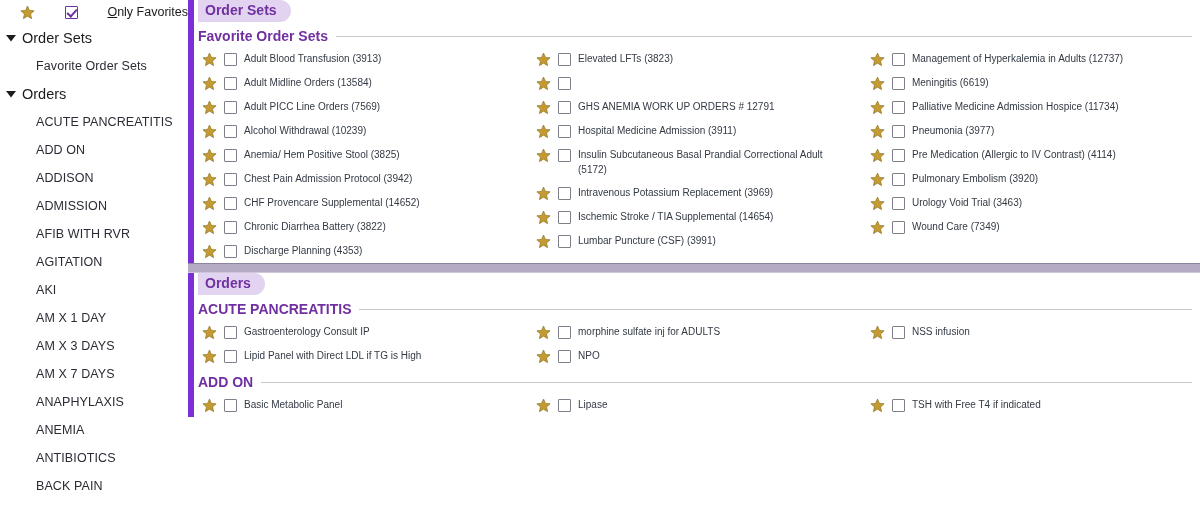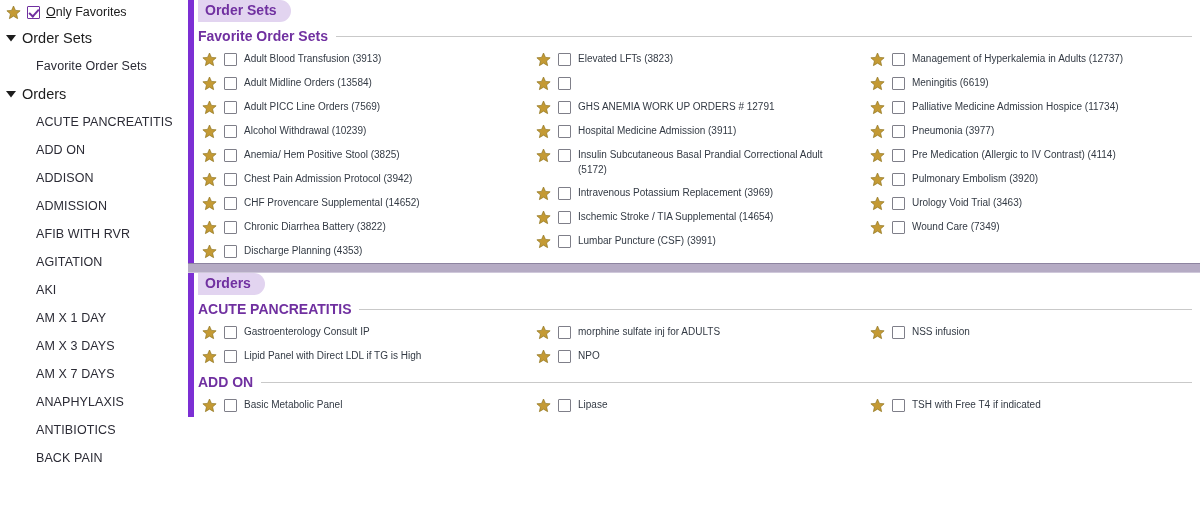--- a/index.html
+++ b/index.html
@@ -27,22 +27,23 @@
     height: 531px;
     background: #ffffff;
     flex: 0 0 188px;
     overflow: hidden;
   }
 
   .fav-row {
     display: flex;
     align-items: center;
     height: 24px;
-    padding-left: 6px;
+    padding-left: 20px;
     gap: 6px;
+    justify-content: space-between;
   }
   .star {
     display: inline-block;
     width: 15px; height: 15px;
     flex: 0 0 15px;
     line-height: 15px;
     text-align: center;
     font-size: 15px;
     color: #b08d2e;
     text-shadow: 0 0 0 #b08d2e;
@@ -278,20 +279,21 @@
     <div class="tree-child">ADD ON</div>
     <div class="tree-child">ADDISON</div>
     <div class="tree-child">ADMISSION</div>
     <div class="tree-child">AFIB WITH RVR</div>
     <div class="tree-child">AGITATION</div>
     <div class="tree-child">AKI</div>
     <div class="tree-child">AM X 1 DAY</div>
     <div class="tree-child">AM X 3 DAYS</div>
     <div class="tree-child">AM X 7 DAYS</div>
     <div class="tree-child">ANAPHYLAXIS</div>
+    <div class="tree-child">ANEMIA</div>
     <div class="tree-child">ANTIBIOTICS</div>
     <div class="tree-child">BACK PAIN</div>
   </div>
 
   <div id="vscroll">
     <div class="sb-arrow">
       <svg width="11" height="7" viewBox="0 0 11 7">
           <polyline points="1,6 5.5,1.3 10,6" fill="none" stroke="#3c4450" stroke-width="1.8"></polyline>
         </svg>
     </div>

